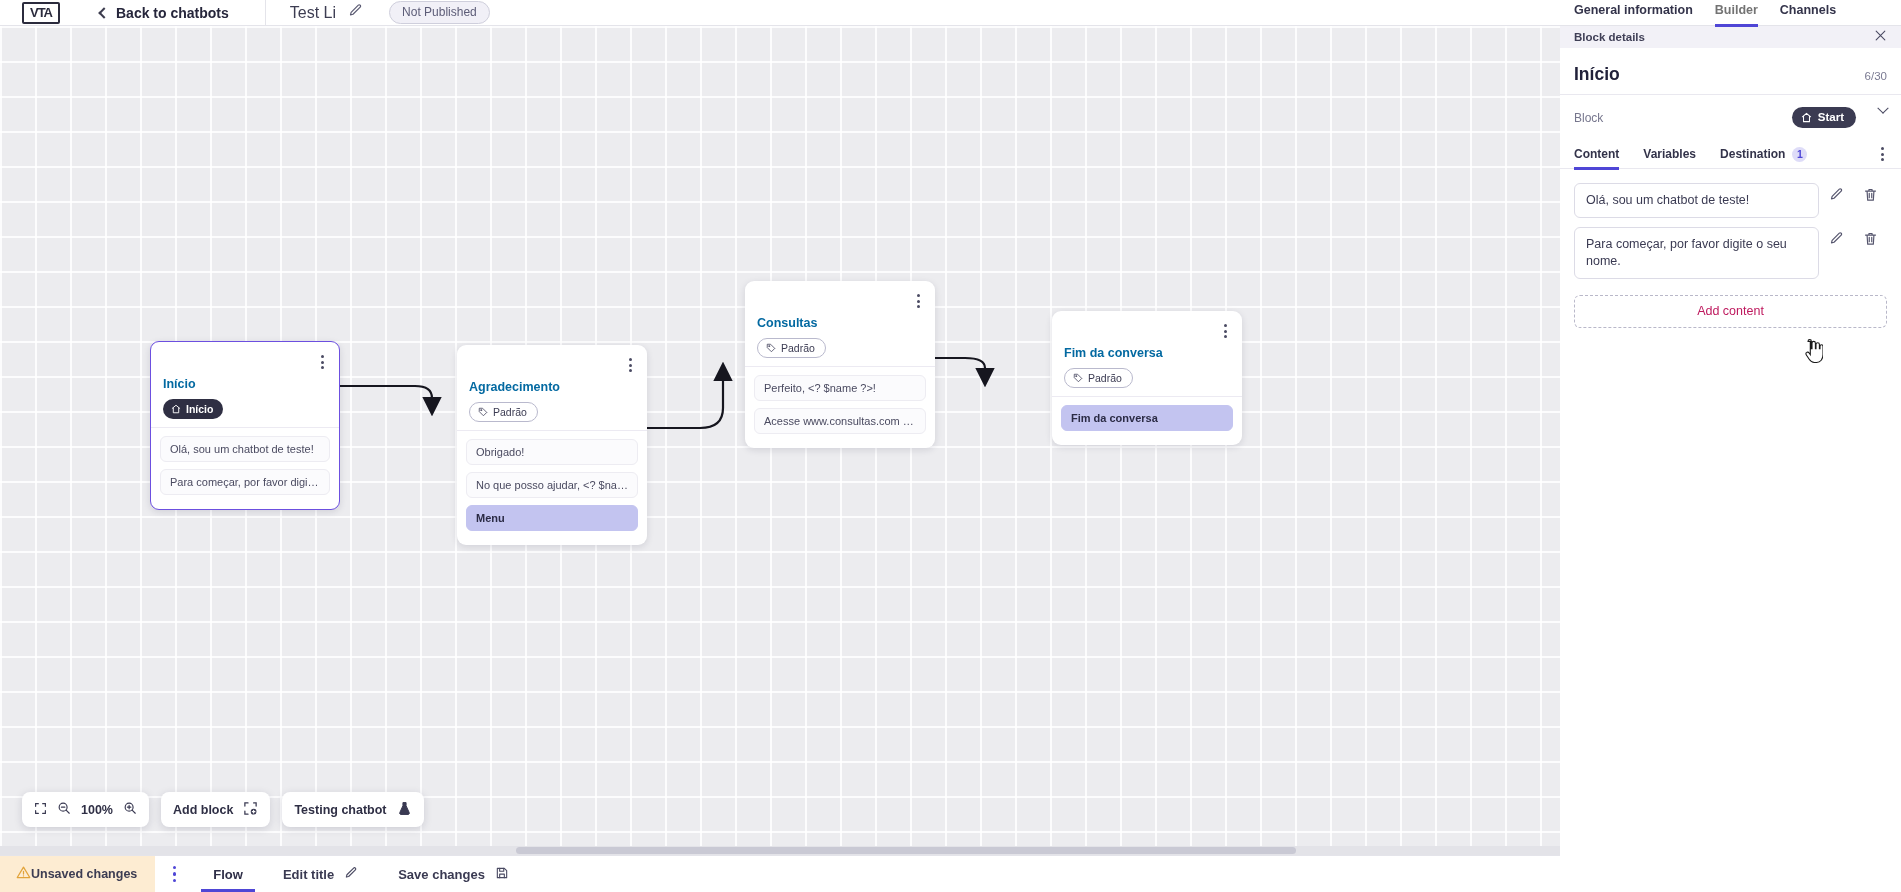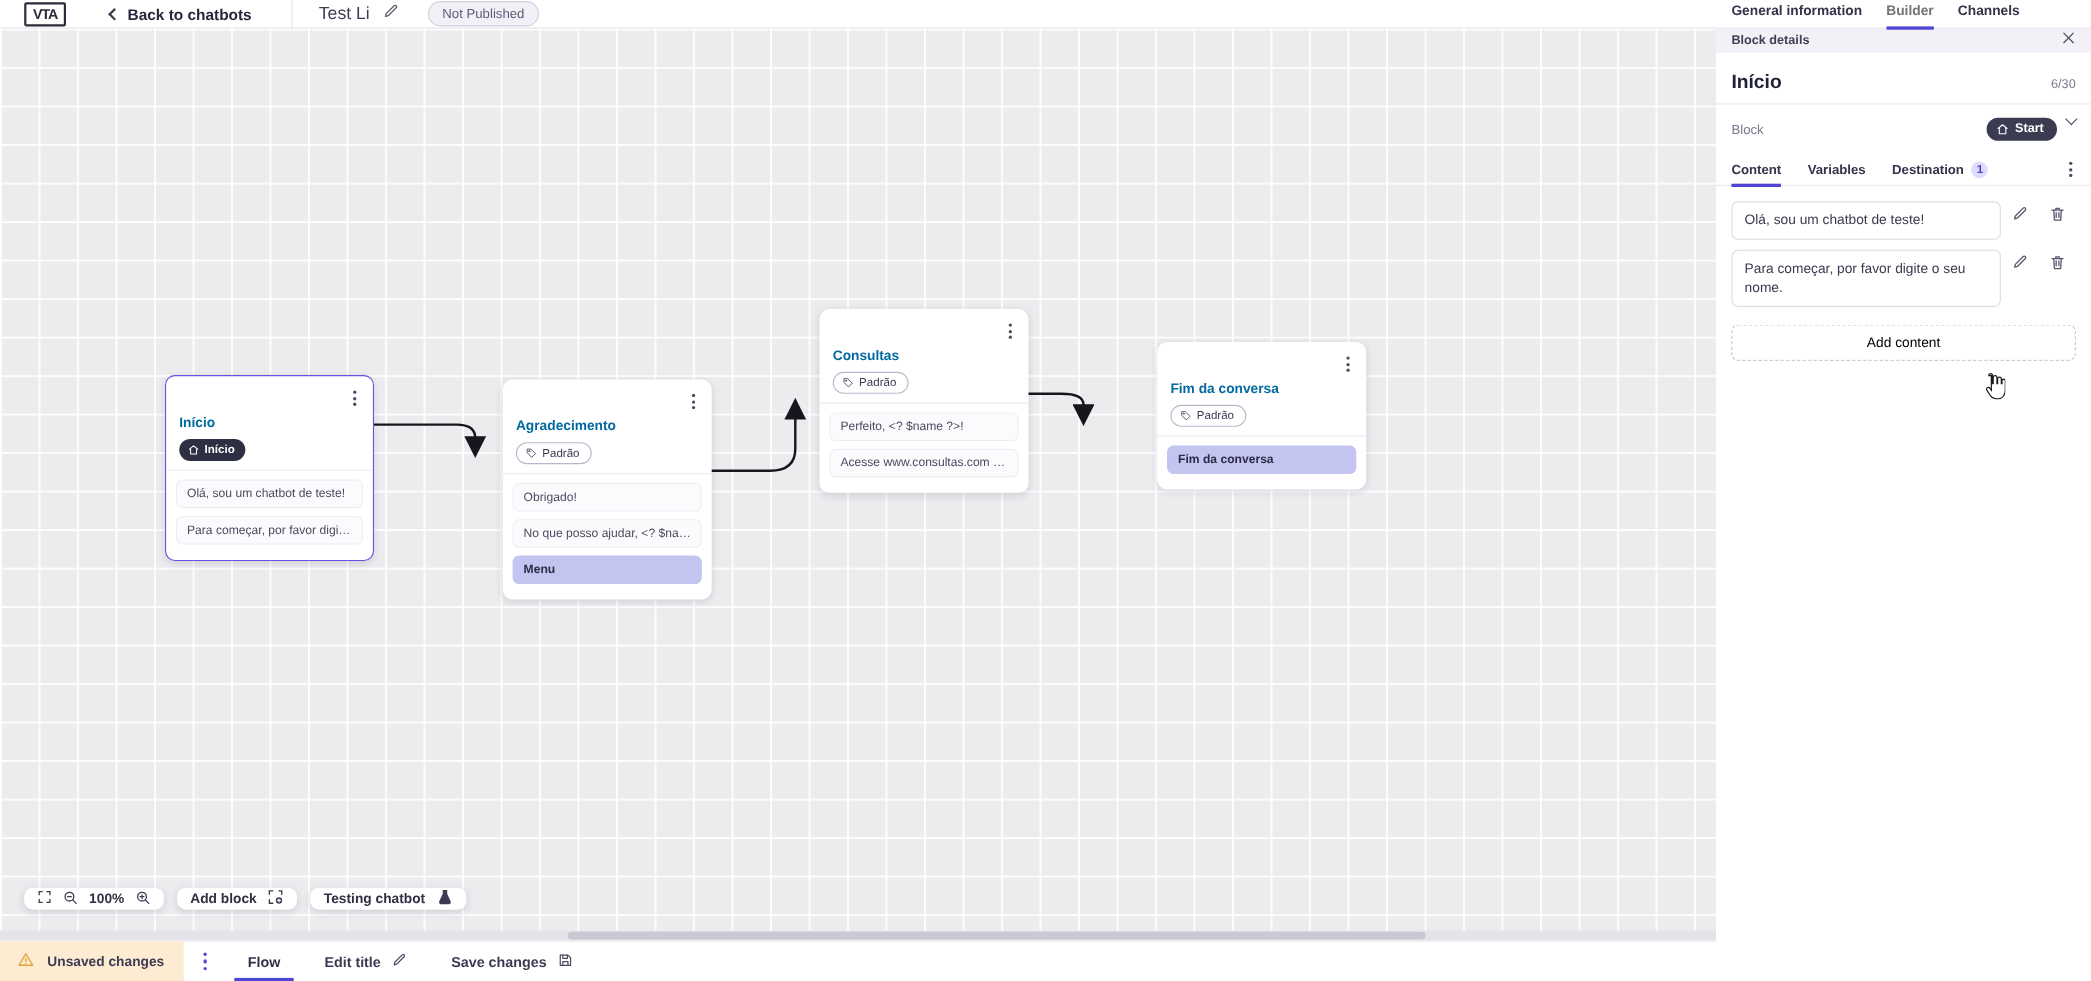--- a/index.html
+++ b/index.html
@@ -83,21 +83,21 @@
   }
   .blk-item.hl {
     background: #c3c4f0; border-color: #c3c4f0; color: #2b2b45; font-weight: 700;
   }
   .blk-divider { height: 1px; background: #eceaf2; margin: 0 0 8px 0; }
 
   
   .float-tools { position: absolute; left: 22px; bottom: 28px; display: flex; gap: 12px; z-index: 6; }
   .tool-pill {
     background: #fff; border-radius: 8px; box-shadow: 0 2px 8px rgba(30,30,60,0.15);
-    height: 20px; display: flex; align-items: center; padding: 0 12px; gap: 10px;
+    height: 35px; display: flex; align-items: center; padding: 0 12px; gap: 10px;
     font-size: 12.5px; color: #2f2f45; cursor: pointer; font-weight:600;
   }
   .tool-pill .zoomtxt { font-size: 12.5px; color: #2f2f45; font-weight: 600; }
 
   
   .hscroll { position: absolute; left: 0; bottom: 0; width: 1560px; height: 9px; background: #e3e3e8; }
   .hscroll .thumb { position: absolute; left: 516px; top: 1px; height: 7px; width: 780px; background: #c9c9d4; border-radius: 4px; }
 
   
   .rpanel { position: absolute; left: 1560px; top: 0; width: 341px; height: 892px; background: #fff; }
@@ -123,21 +123,21 @@
     padding: 16px 14px 9px 14px; border-bottom: 1px solid #e9e8ef; margin: 0 0 0 0;
   }
   .block-name { font-size: 17.5px; color: #21213a; font-weight: 600; }
   .counter { font-size: 11.5px; color: #7a7a92; }
 
   .marker-row {
     display: flex; align-items: center; justify-content: space-between;
     padding: 12px 14px 12px 14px;
   }
   .marker-label { font-size: 12px; color: #76768d; }
-  .marker-ctl { display: flex; align-items: flex-start; gap: 9px; }
+  .marker-ctl { display: flex; align-items: flex-start; gap: 23px; }
   .pill-start {
     display: inline-flex; align-items: center; gap: 6px;
     background: #3b3b52; color: #fff; border-radius: 13px; padding: 4px 12px 5px 9px;
     font-size: 11.5px; font-weight: 700; cursor: pointer;
   }
   .chev-down {
     width: 8px; height: 8px; border-right: 1.7px solid #4a4a62; border-bottom: 1.7px solid #4a4a62;
     transform: rotate(45deg) translate(-2px,-2px); cursor: pointer;
   }
 
@@ -164,31 +164,31 @@
     flex: 1; border: 1px solid #dcdbe6; border-radius: 6px;
     padding: 8px 11px; font-size: 12.5px; color: #3a3a52; background: #fff; line-height: 1.35;
     min-height: 25px;
   }
   .row-actions { display: flex; align-items: center; gap: 0; padding-top: 4px; }
   .act-btn { width: 34px; display: flex; align-items: center; justify-content: center; cursor: pointer; }
 
   .add-content {
     margin: 16px 14px 0 14px; border: 1.3px dashed #b9b8c9; border-radius: 6px;
     height: 33px; display: flex; align-items: center; justify-content: center;
-    font-size: 12.5px; color: #000000; cursor: pointer;
+    font-size: 12.5px; color: #be185d; cursor: pointer;
   }
   .cursor-hand { position: absolute; left: 1801px; top: 338px; pointer-events: none; z-index: 20; }
 
   
   .statusbar {
     position: absolute; left: 0; bottom: 0; width: 1560px; height: 37px;
     background: #fff; display: flex; align-items: stretch; border-top: 1px solid #e4e4ea;
   }
   .unsaved {
-    background: #fdecd2; display: flex; align-items: center; gap: 12px;
+    background: #fdecd2; display: flex; align-items: center; gap: 0;
     padding: 0 18px 0 16px; font-size: 12.5px; color: #3c3c52; font-weight: 600;
   }
   .sb-kebab { display: flex; flex-direction: column; gap: 3px; justify-content:center; align-items:center; width: 38px; cursor: pointer; }
   .sb-kebab i { width: 3.3px; height: 3.3px; border-radius: 50%; background: #4f46d6; display: block; }
   .sb-item {
     display: flex; align-items: center; gap: 10px; padding: 0 20px;
     font-size: 13px; color: #3a3a52; cursor: pointer; position: relative; font-weight:600;
   }
   .sb-item.active { color: #2f2f48; }
   .sb-item.active::after {

